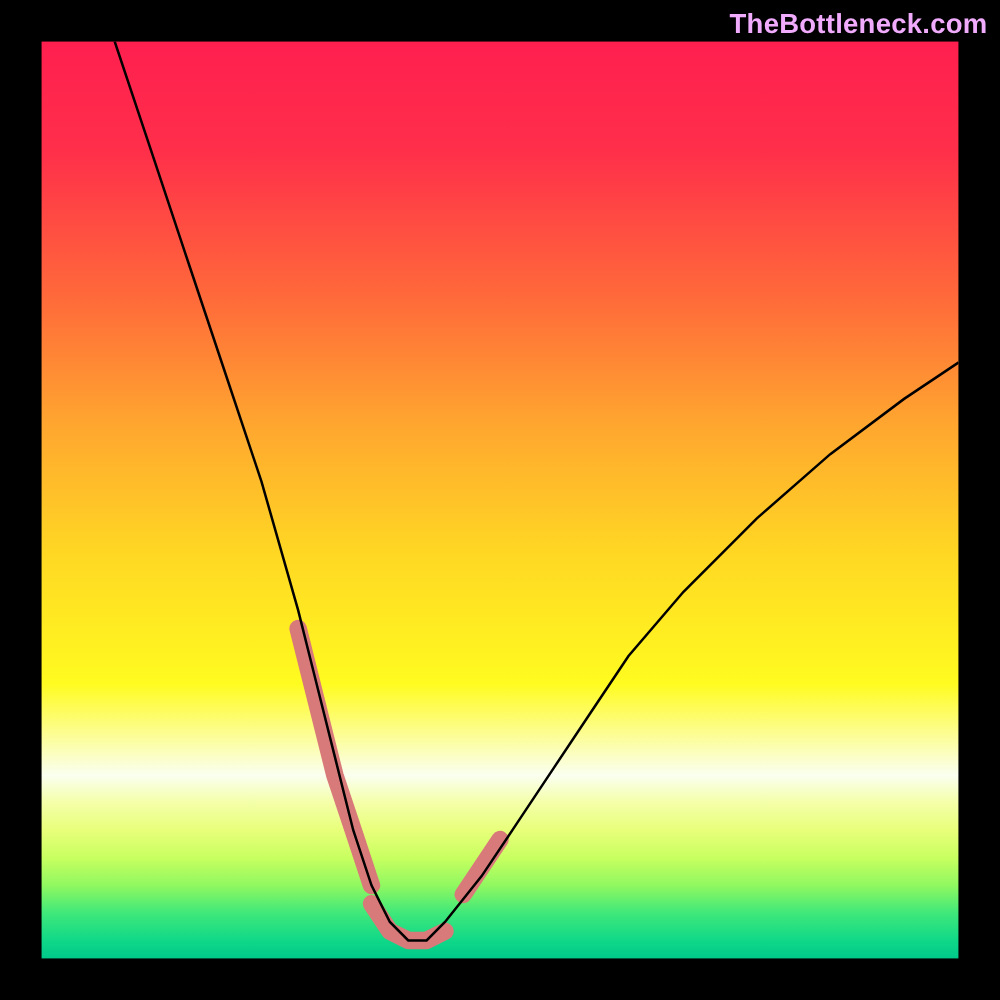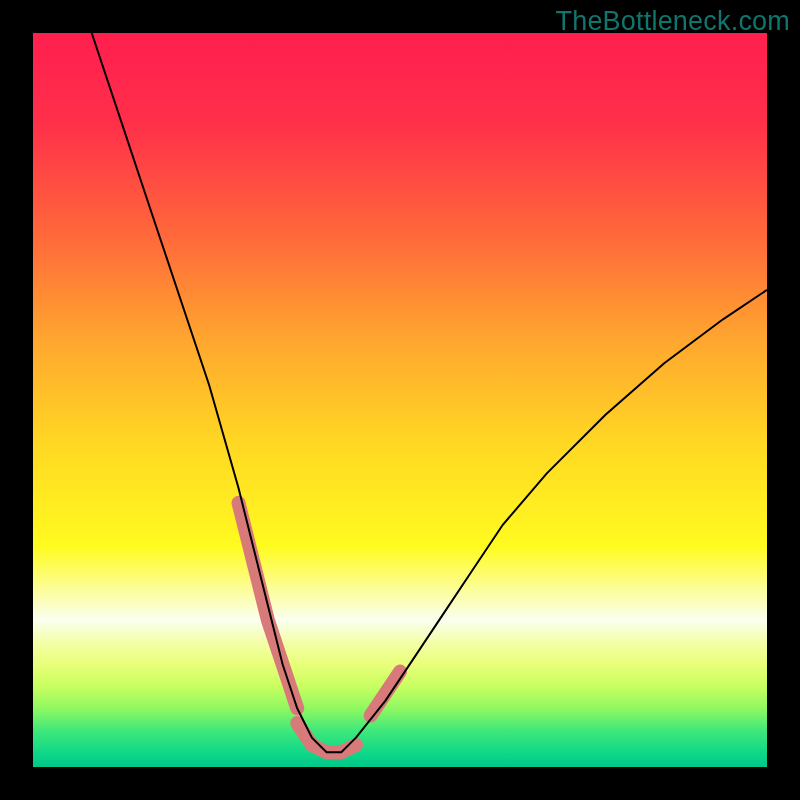--- a/index.html
+++ b/index.html
@@ -20,23 +20,23 @@
     overflow: hidden;
   }
   .gradient-bg {
     position: absolute;
     inset: 0;
   }
   .watermark {
     position: absolute;
     top: 6px;
     right: 10px;
-    color: #0f766e;
-    font-size: 27px;
-    font-weight: 400;
+    color: #f0abfc;
+    font-size: 22px;
+    font-weight: 700;
     letter-spacing: 0.2px;
     user-select: none;
   }
   svg.curve-layer {
     position: absolute;
     inset: 0;
   }
 </style>
 </head>
 <body>

